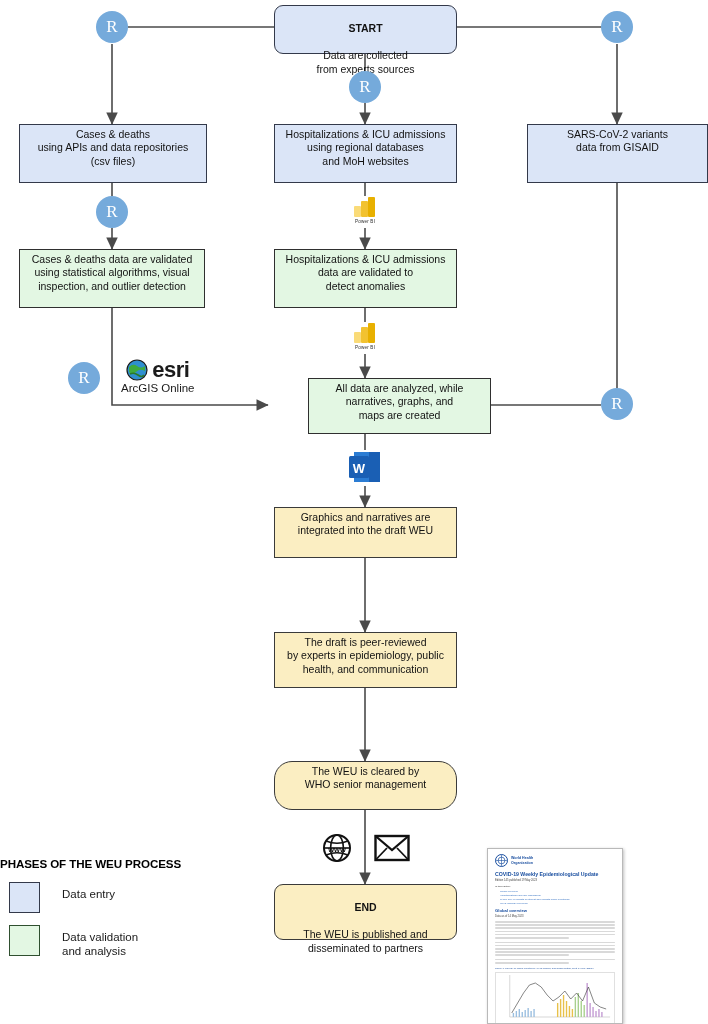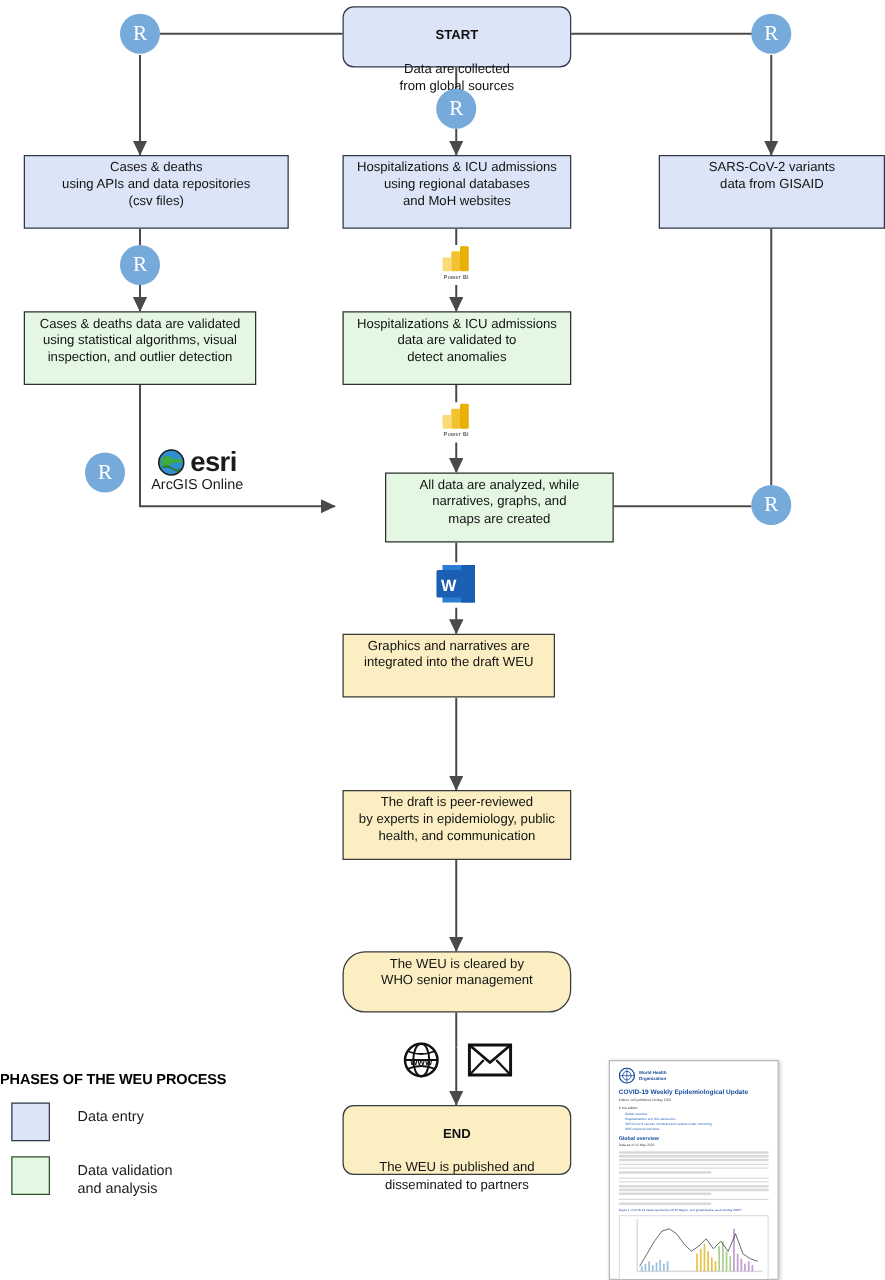--- a/index.html
+++ b/index.html
@@ -268,25 +268,25 @@
       <path d="M1.5 3 L18 17 L34.5 3" fill="none" stroke="#111" stroke-width="2.2"></path>
       <path d="M1.5 27 L13 15" fill="none" stroke="#111" stroke-width="1.8"></path>
       <path d="M34.5 27 L23 15" fill="none" stroke="#111" stroke-width="1.8"></path>
     </svg>
   </div>
 
   <div class="node n-blue rounded" style="left:274px; top:5px; width:183px; height:49px;">
     <span>
       <b>START</b>
       <span>Data are collected
-from global sources</span>
+from experts sources</span>
     </span>
   </div>
 
-  <div class="node n-blue" style="left:19px; top:124px; width:212px; height:59px;">Cases &amp; deaths
+  <div class="node n-blue" style="left:19px; top:124px; width:188px; height:59px;">Cases &amp; deaths
 using APIs and data repositories
 (csv files)</div>
 
   <div class="node n-blue" style="left:274px; top:124px; width:183px; height:59px;">Hospitalizations &amp; ICU admissions
 using regional databases
 and MoH websites</div>
 
   <div class="node n-blue" style="left:527px; top:124px; width:181px; height:59px;">SARS-CoV-2 variants
 data from GISAID</div>
 
@@ -295,21 +295,21 @@
 inspection, and outlier detection</div>
 
   <div class="node n-green" style="left:274px; top:249px; width:183px; height:59px;">Hospitalizations &amp; ICU admissions
 data are validated to
 detect anomalies</div>
 
   <div class="node n-green" style="left:274px; top:378px; width:183px; height:56px;margin-left:34px;">All data are analyzed, while
 narratives, graphs, and
 maps are created</div>
 
-  <div class="node n-yellow" style="left:274px; top:507px; width:170px; height:51px;">Graphics and narratives are
+  <div class="node n-yellow" style="left:274px; top:507px; width:183px; height:51px;">Graphics and narratives are
 integrated into the draft WEU</div>
 
   <div class="node n-yellow" style="left:274px; top:632px; width:183px; height:56px;">The draft is peer-reviewed
 by experts in epidemiology, public
 health, and communication</div>
 
   <div class="node n-yellow" style="left:274px; top:761px; width:183px; height:49px;border-radius:18px;">The WEU is cleared by
 WHO senior management</div>
 
   <div class="node n-yellow rounded" style="left:274px; top:884px; width:183px; height:56px;">

